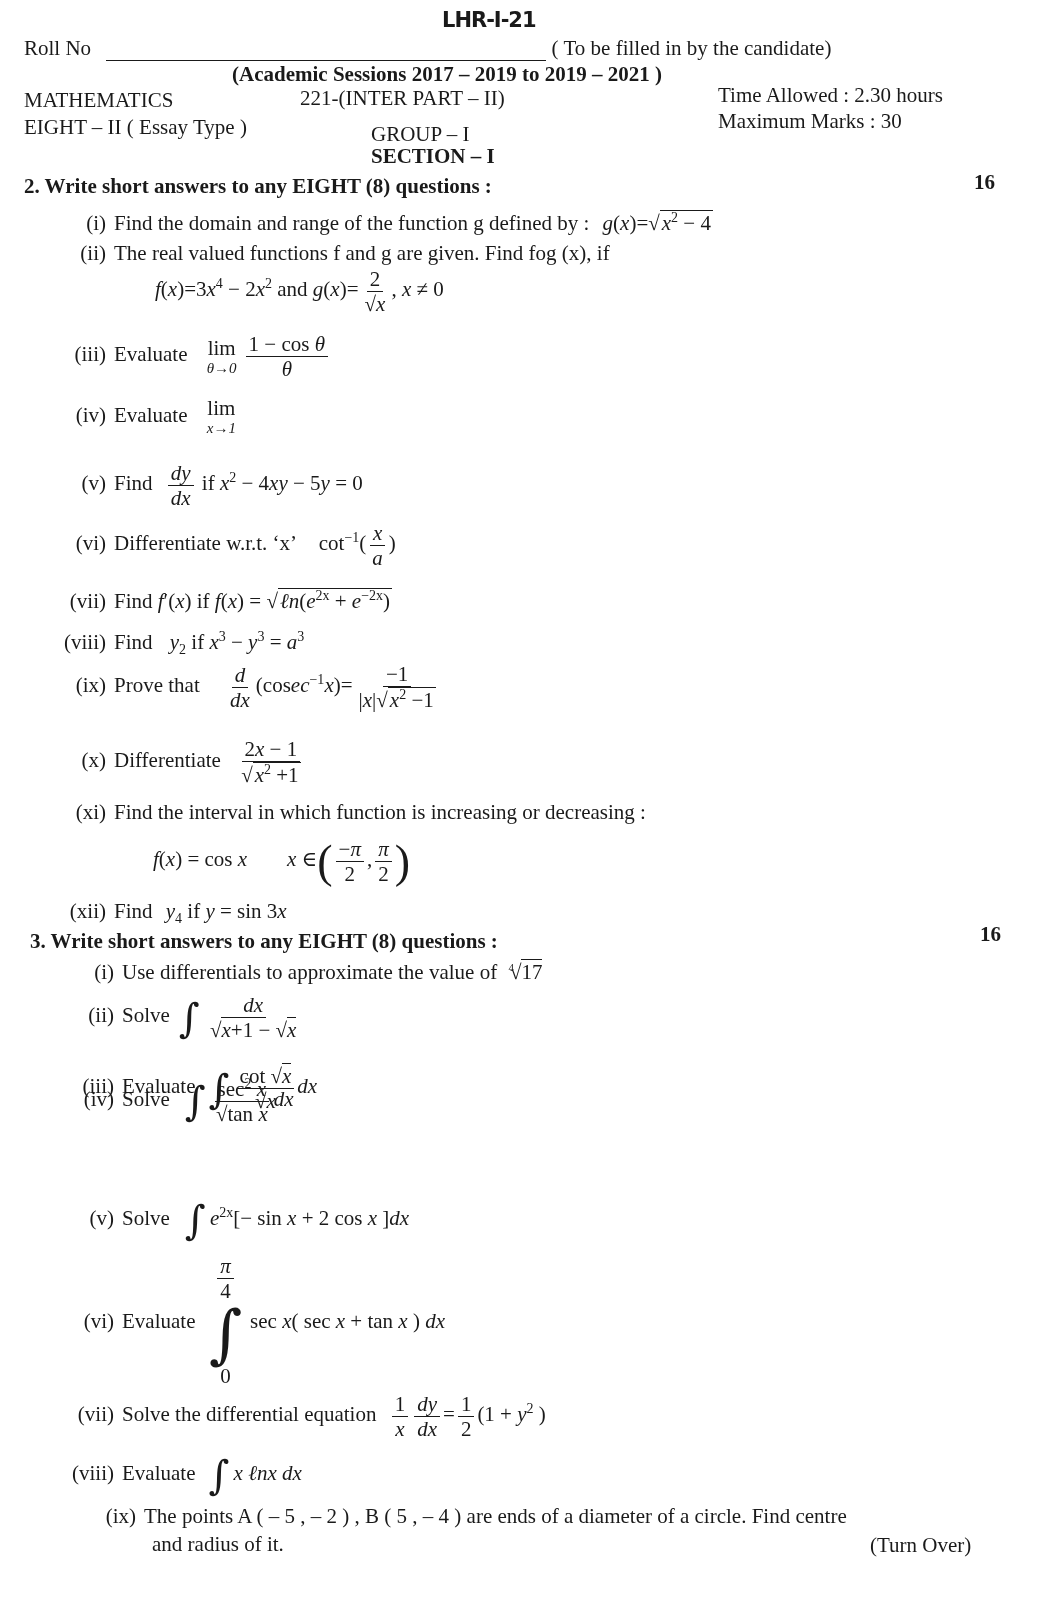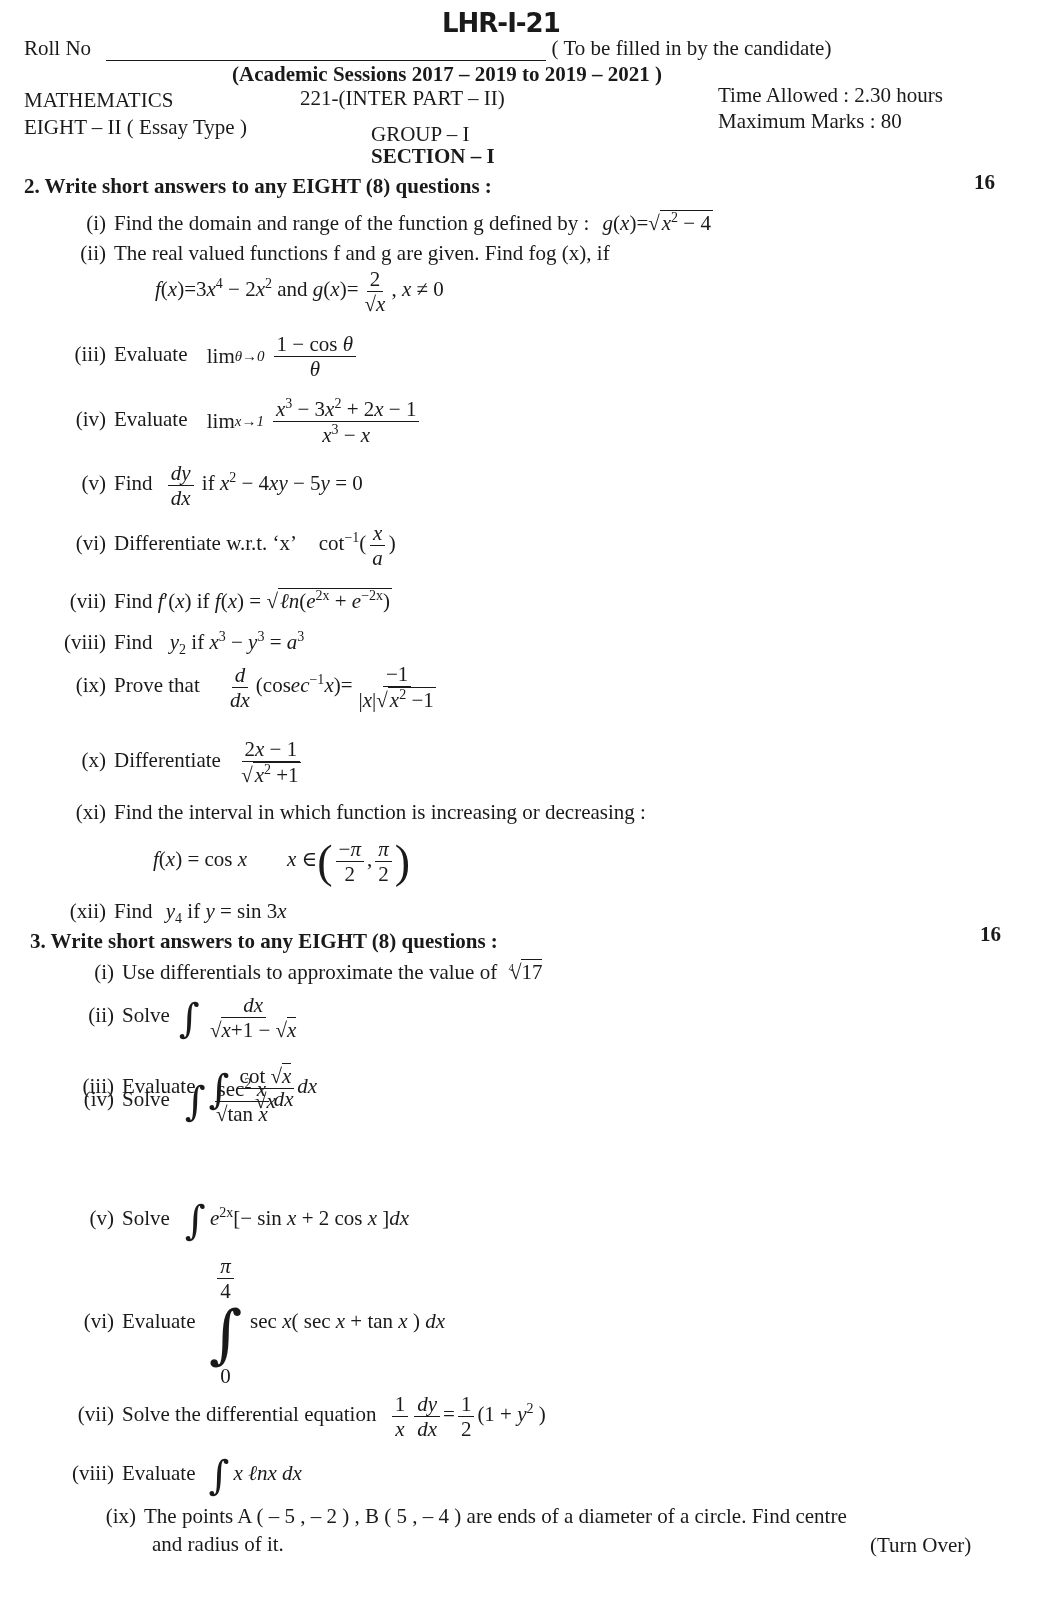--- a/index.html
+++ b/index.html
@@ -9,28 +9,28 @@
     color: #1a1a1a; font-size: 21px;
   }
   .abs { position: absolute; white-space: nowrap; }
   .b { font-weight: bold; }
   .i { font-style: italic; }
   .frac { display: inline-flex; flex-direction: column; align-items: center; vertical-align: middle; line-height: 1.05; margin: 0 3px; }
   .frac .num { border-bottom: 1.3px solid #1a1a1a; padding: 0 3px 1px; }
   .frac .den { padding: 1px 3px 0; }
   .sqrt { display: inline-block; }
   .sqrt .rad { border-top: 1.3px solid #1a1a1a; padding: 0 2px; }
-  .lim { display: inline-flex; flex-direction: row; align-items: center; vertical-align: middle; line-height: 1.1; margin-right: 6px; }
+  .lim { display: inline-flex; flex-direction: column; align-items: center; vertical-align: middle; line-height: 1.1; margin-right: 6px; }
   .lim .sub { font-size: 15px; font-style: italic; }
   .int { font-size: 40px; vertical-align: middle; line-height: 1; margin-right: 4px; font-family: "DejaVu Serif", serif; }
   .defint { display: inline-flex; flex-direction: column; align-items: center; vertical-align: middle; line-height: 1.0; margin-right: 8px; }
   .defint .lim-sym { font-size: 64px; font-family: "DejaVu Serif", serif; line-height: 1; }
   sup, sub { font-size: 14px; }
   .num-roman { display: inline-block; width: 48px; text-align: right; margin-right: 8px; }
-  .handwrite { font-family: "DejaVu Sans", sans-serif; font-weight: bold; font-size: 26px; letter-spacing: -1px; }
+  .handwrite { font-family: "DejaVu Sans", sans-serif; font-weight: bold; font-size: 21px; letter-spacing: -1px; }
   .underline-blank { display: inline-block; width: 440px; border-bottom: 1px solid #1a1a1a; margin-left: 10px; vertical-align: bottom; height: 16px; }
   .paren-big { font-size: 46px; vertical-align: middle; font-weight: 100; line-height: 1; }
 </style>
 </head>
 <body>
 
 <div class="abs handwrite" style="left:442px; top:8px;">LHR-I-21</div>
 
 <div class="abs" style="left:24px; top:36px;">
   <span>Roll No</span>
@@ -39,21 +39,21 @@
 </div>
 
 <div class="abs b" style="left:232px; top:62px;">(Academic Sessions 2017 – 2019 to 2019 – 2021 )</div>
 
 <div class="abs" style="left:24px; top:88px;">MATHEMATICS</div>
 <div class="abs" style="left:300px; top:86px;">221-(INTER PART – II)</div>
 <div class="abs" style="left:718px; top:83px;">Time Allowed  :  2.30 hours</div>
 
 <div class="abs" style="left:24px; top:115px;">EIGHT – II ( Essay Type )</div>
 <div class="abs" style="left:371px; top:122px;">GROUP – I</div>
-<div class="abs" style="left:718px; top:109px;">Maximum Marks  :  80</div>
+<div class="abs" style="left:718px; top:109px;">Maximum Marks  :  30</div>
 
 <div class="abs b" style="left:371px; top:144px;">SECTION – I</div>
 
 <div class="abs b" style="left:24px; top:174px;">2.   Write short answers to any EIGHT (8) questions :</div>
 <div class="abs b" style="left:974px; top:170px;">16</div>
 
 <div class="abs" style="left:58px; top:210px;">
   <span class="num-roman">(i)</span><span>Find the domain and range of the function  g  defined by  :</span>
   <span class="i" style="margin-left:8px;">g</span>(<span class="i">x</span>)=<span class="sqrt">√<span class="rad"><span class="i">x</span><sup>2</sup> − 4</span></span>
 </div>
@@ -77,23 +77,20 @@
       <span class="num">1 − cos <span class="i">θ</span></span>
       <span class="den i">θ</span>
     </span>
 </div>
 
 <div class="abs" style="left:58px; top:397px;">
   <span class="num-roman">(iv)</span><span>Evaluate</span>
   <span class="lim" style="margin-left:14px;">
       <span>lim</span>
       <span class="sub">x→1</span>
-    </span><span class="frac">
-      <span class="num"><span class="i">x</span><sup>3</sup> − 3<span class="i">x</span><sup>2</sup> + 2<span class="i">x</span> − 1</span>
-      <span class="den"><span class="i">x</span><sup>3</sup> − <span class="i">x</span></span>
     </span>
 </div>
 
 <div class="abs" style="left:58px; top:462px;">
   <span class="num-roman">(v)</span><span>Find</span>
   <span class="frac" style="margin-left:10px;">
       <span class="num i">dy</span>
       <span class="den i">dx</span>
     </span> if <span class="i">x</span><sup>2</sup> − 4<span class="i">xy</span> − 5<span class="i">y</span> = 0
 </div>

